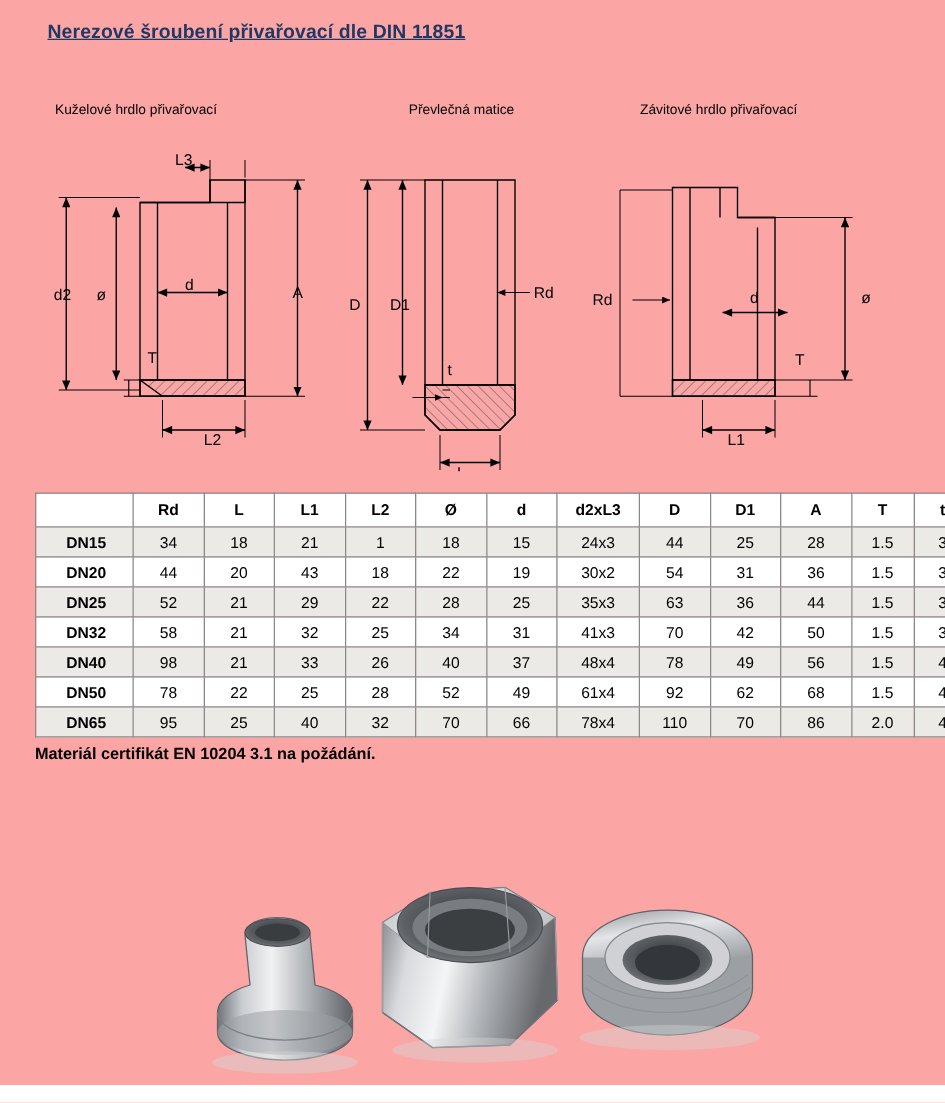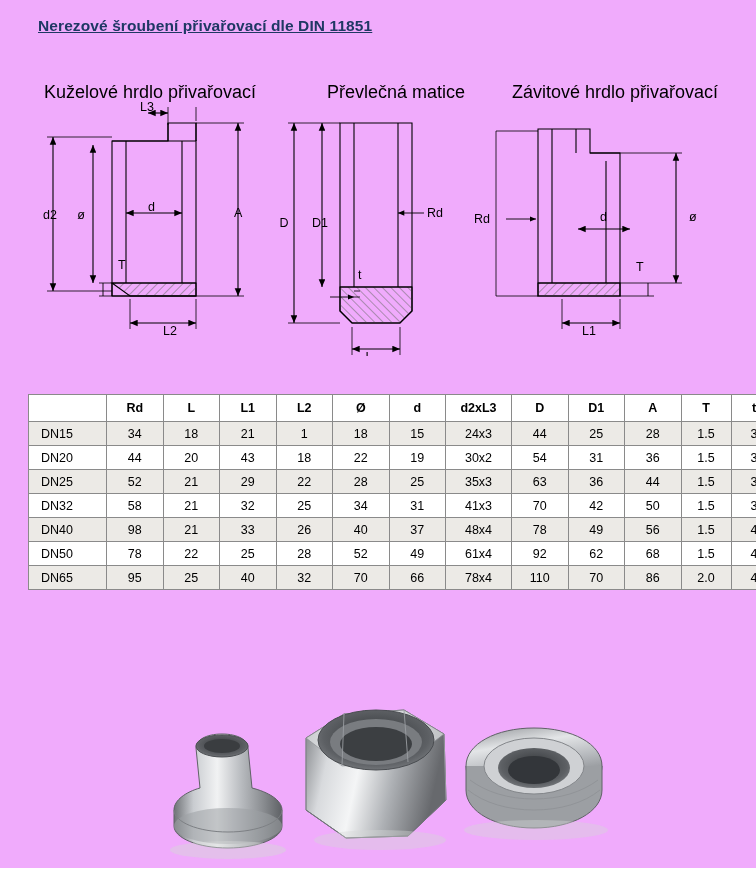--- a/index.html
+++ b/index.html
@@ -12,47 +12,47 @@
     height: 882px;
     position: relative;
     font-family: "Liberation Sans", sans-serif;
     color: #000;
     overflow: hidden;
   }
   .page {
     position: relative;
     width: 756px;
     height: 882px;
-    background: #f0abfc;
+    background: #fca5a5;
   }
   .title {
     position: absolute;
     left: 38px;
     top: 17px;
     font-size: 15.5px;
     font-weight: bold;
     color: #1f3864;
     text-decoration: underline;
     letter-spacing: 0.1px;
   }
 
   
   .dcaption {
     position: absolute;
-    font-size: 18px;
+    font-size: 11px;
     color: #000;
   }
   #cap1 { left: 44px; top: 82px; }
   #cap2 { left: 303px; top: 82px; margin-left: 24px; }
   #cap3 { left: 512px; top: 82px; }
 
   .drawings {
     position: absolute;
     left: 0;
-    top: 101px;
+    top: 122px;
     width: 756px;
     height: 255px;
   }
 
   
   .table-wrap {
     position: absolute;
     left: 28px;
     top: 394px;
     width: 700px;
@@ -76,22 +76,22 @@
     height: 26px;
   }
   table.spec tbody tr:nth-child(odd) td {
     background: #eceae6;
   }
   table.spec tbody tr:nth-child(even) td {
     background: #ffffff;
   }
   table.spec tbody td.rowhead {
     text-align: left;
-    padding-left: 12px;
-    font-weight: normal;
+    padding-left: 24px;
+    font-weight: bold;
   }
   col.c0 { width: 78px; }
   col.cX { width: 56.5px; }
   col.cD2 { width: 66px; }
   col.cT  { width: 50px; }
   col.ct  { width: 46px; }
 
   .note {
     position: absolute;
     left: 28px;
@@ -407,20 +407,21 @@
           <td>110</td>
           <td>70</td>
           <td>86</td>
           <td>2.0</td>
           <td>4</td>
         </tr>
       </tbody>
     </table>
   </div>
 
+  <div class="note">Materiál certifikát EN 10204 3.1 na požádání.</div>
 
   <div class="photos">
     <svg width="756" height="240" viewBox="0 0 756 240">
       <defs>
         <linearGradient id="steel1" x1="0" y1="0" x2="1" y2="0">
           <stop offset="0%" stop-color="#6f7276"></stop>
           <stop offset="18%" stop-color="#c9ccd0"></stop>
           <stop offset="40%" stop-color="#f1f2f3"></stop>
           <stop offset="62%" stop-color="#b9bcc0"></stop>
           <stop offset="82%" stop-color="#8b8e92"></stop>

